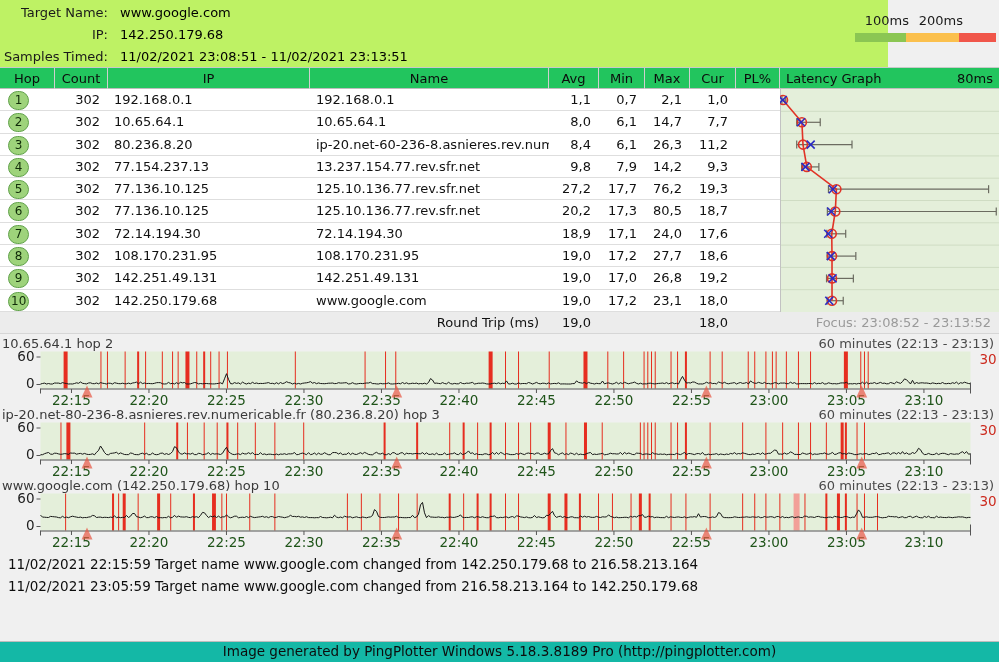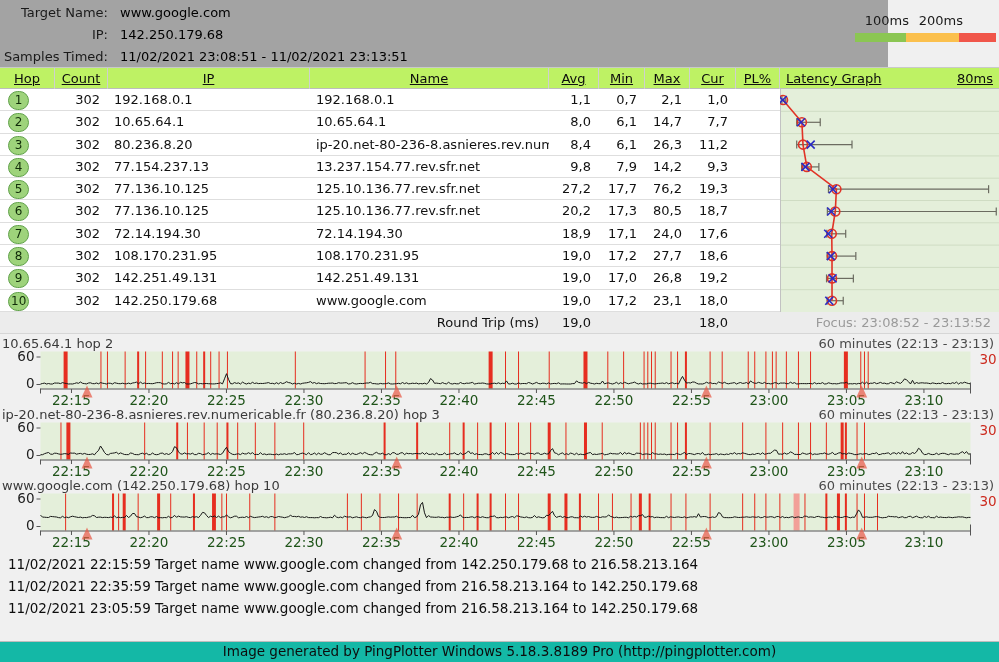--- a/index.html
+++ b/index.html
@@ -4,32 +4,32 @@
 <style>
   html,body{margin:0;padding:0;}
   body{
     width:999px;height:662px;position:relative;overflow:hidden;
     background:#f0f0f0;
     font-family:"DejaVu Sans","Liberation Sans",sans-serif;
     font-size:13px;color:#111;
     -webkit-font-smoothing:antialiased;
   }
   
-  #header{position:absolute;left:0;top:0;width:888px;height:67px;background:#a3a3a3;}
+  #header{position:absolute;left:0;top:0;width:888px;height:67px;background:#bef264;}
   .hdr-row{position:absolute;left:0;height:22px;line-height:22px;white-space:nowrap;}
   .hdr-label{position:absolute;left:0;width:108px;text-align:right;color:#1a1a1a;}
   .hdr-value{position:absolute;left:120px;color:#000;}
   #legend{position:absolute;top:12px;left:855px;width:141px;height:34px;}
   .legend-label{position:absolute;top:0;height:18px;line-height:18px;color:#1a1a1a;}
   #legend-bar{position:absolute;left:0;top:21px;width:141px;height:9px;display:flex;}
   #legend-bar .seg{height:100%;}
   
   #table{position:absolute;left:0;top:67px;width:999px;height:268px;}
   .trow{display:grid;grid-template-columns:55px 53px 202px 239px 50px 46px 45px 46px 44px 219px;}
-  #thead{height:22px;line-height:21px;background:#bef264;border-top:1px solid #c9c9c9;border-bottom:1px solid #bdbdbd;box-sizing:border-box;text-decoration:underline;}
+  #thead{height:22px;line-height:21px;background:#22c55e;border-top:1px solid #c9c9c9;border-bottom:1px solid #bdbdbd;box-sizing:border-box;}
   #thead .th{text-align:center;border-right:1px solid #cfcfcf;box-sizing:border-box;color:#0c0c0c;}
   #thead .th.latency{display:flex;justify-content:space-between;padding:0 6px;border-right:none;}
   #tbody{position:relative;height:223px;background:#fff;}
   .data-row{height:22.3px;line-height:22px;border-bottom:1px solid #dedede;box-sizing:border-box;background:#fff;}
   .cell{white-space:nowrap;overflow:hidden;padding:0 4px;box-sizing:border-box;}
   .cell.num{text-align:right;padding-right:8px;}
   .cell.ipn{padding-left:6px;}
   .hop-badge{display:inline-block;min-width:15px;height:17px;padding:0 2px;margin-left:4px;margin-top:2px;
     background:#9ed37b;border:1px solid #61a24a;border-radius:10px;text-align:center;
     font-size:12px;line-height:16px;color:#102c08;}
@@ -115,21 +115,21 @@
         <div class="cell num">6,1</div>
         <div class="cell num">14,7</div>
         <div class="cell num">7,7</div>
         <div class="cell num"></div>
         <div class="cell "></div>
       </div>
       <div class="trow data-row">
         <div class="cell "><span class="hop-badge">3</span></div>
         <div class="cell num">302</div>
         <div class="cell ipn">80.236.8.20</div>
-        <div class="cell ipn">ip-20.net-80-236-8.asnieres.rev.num</div>
+        <div class="cell ipn">ip-20.net-60-236-8.asnieres.rev.num</div>
         <div class="cell num">8,4</div>
         <div class="cell num">6,1</div>
         <div class="cell num">26,3</div>
         <div class="cell num">11,2</div>
         <div class="cell num"></div>
         <div class="cell "></div>
       </div>
       <div class="trow data-row">
         <div class="cell "><span class="hop-badge">4</span></div>
         <div class="cell num">302</div>
@@ -570,16 +570,15 @@
       <polygon points="87,34.5 81.5,46.5 92.5,46.5" fill="rgba(232,90,70,0.72)"></polygon>
       <polygon points="396.69,34.5 391.19,46.5 402.19,46.5" fill="rgba(232,90,70,0.72)"></polygon>
       <polygon points="706.38,34.5 700.88,46.5 711.88,46.5" fill="rgba(232,90,70,0.72)"></polygon>
       <polygon points="861.69,34.5 856.19,46.5 867.19,46.5" fill="rgba(232,90,70,0.72)"></polygon>
       <text x="979.5" y="13" font-size="13.5" fill="#cc2a1e" font-family="DejaVu Sans, sans-serif">30</text>
     </svg>
 </div>
 
 <div id="logs">
     <div class="log-line">11/02/2021 22:15:59 Target name www.google.com changed from 142.250.179.68 to 216.58.213.164</div>
-    <div class="log-line">11/02/2021 22:35:59 Target name www.google.com changed from 216.58.213.164 to 142.250.179.68</div>
     <div class="log-line">11/02/2021 23:05:59 Target name www.google.com changed from 216.58.213.164 to 142.250.179.68</div>
   </div>
 <div id="footer">Image generated by PingPlotter Windows 5.18.3.8189 Pro (http://pingplotter.com)</div>
 
 </body></html>

